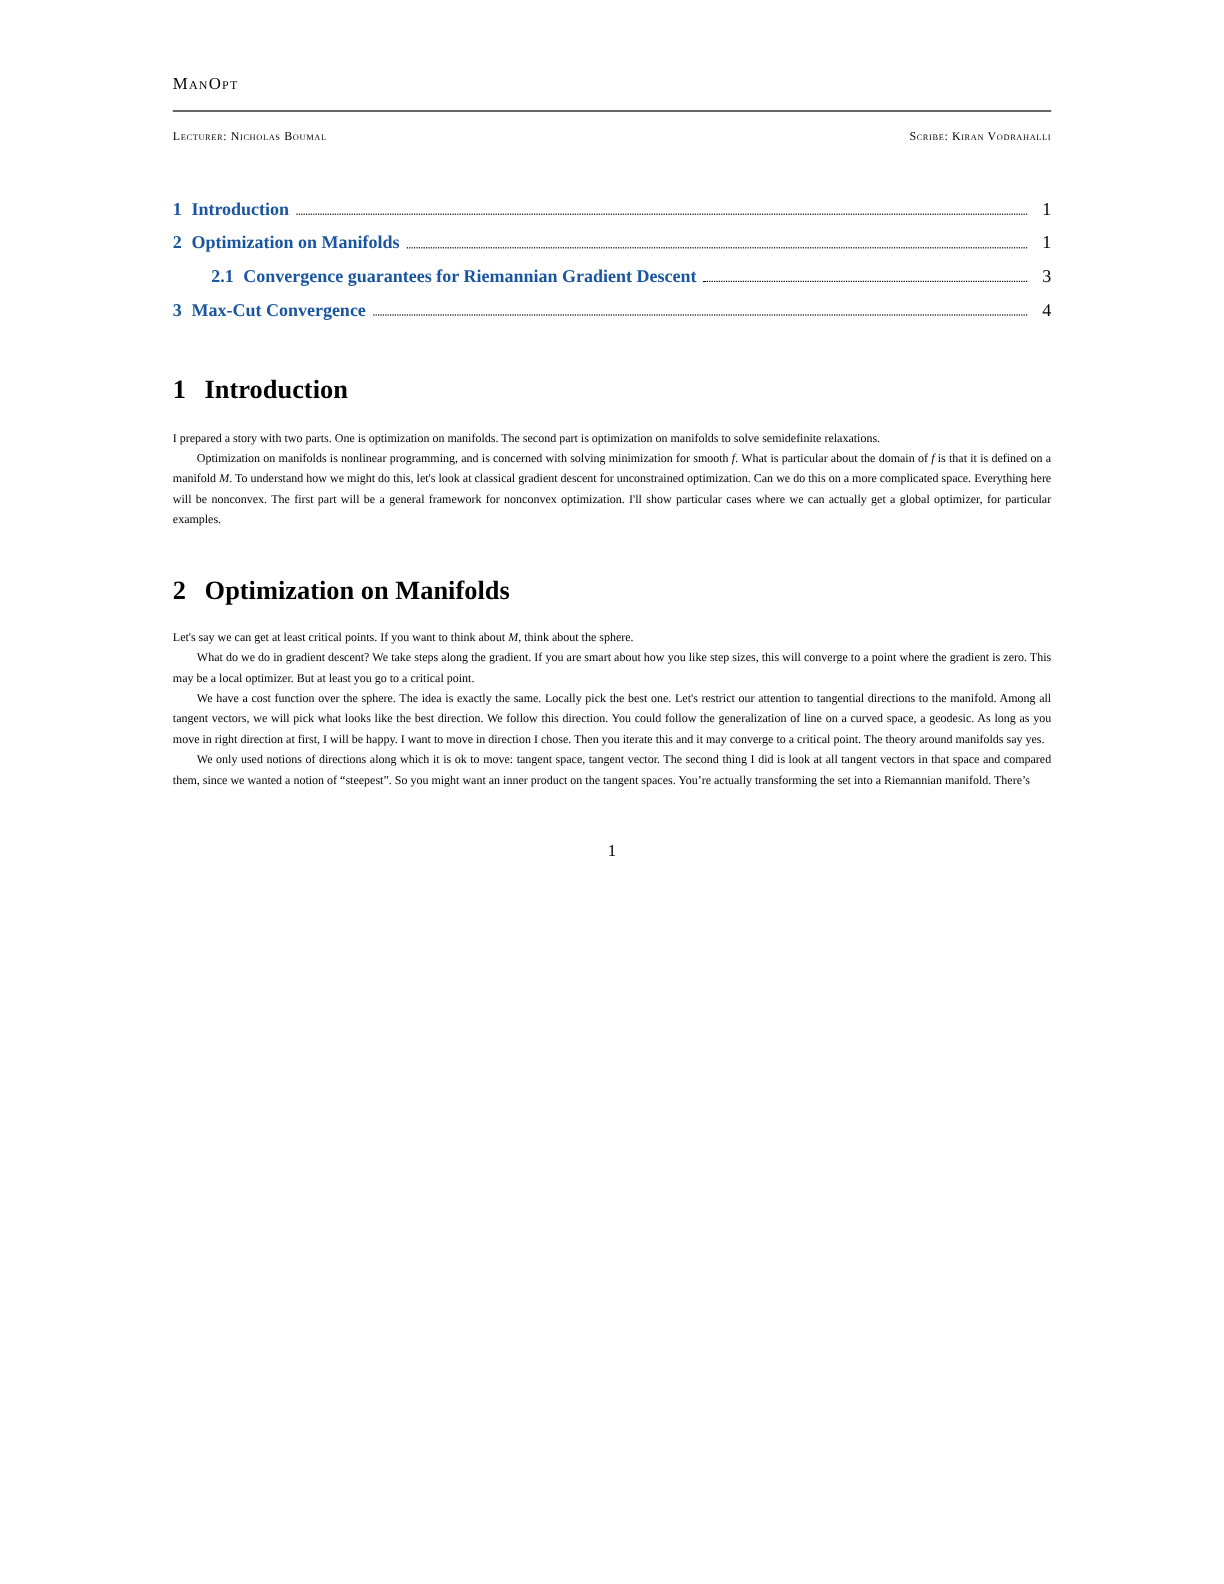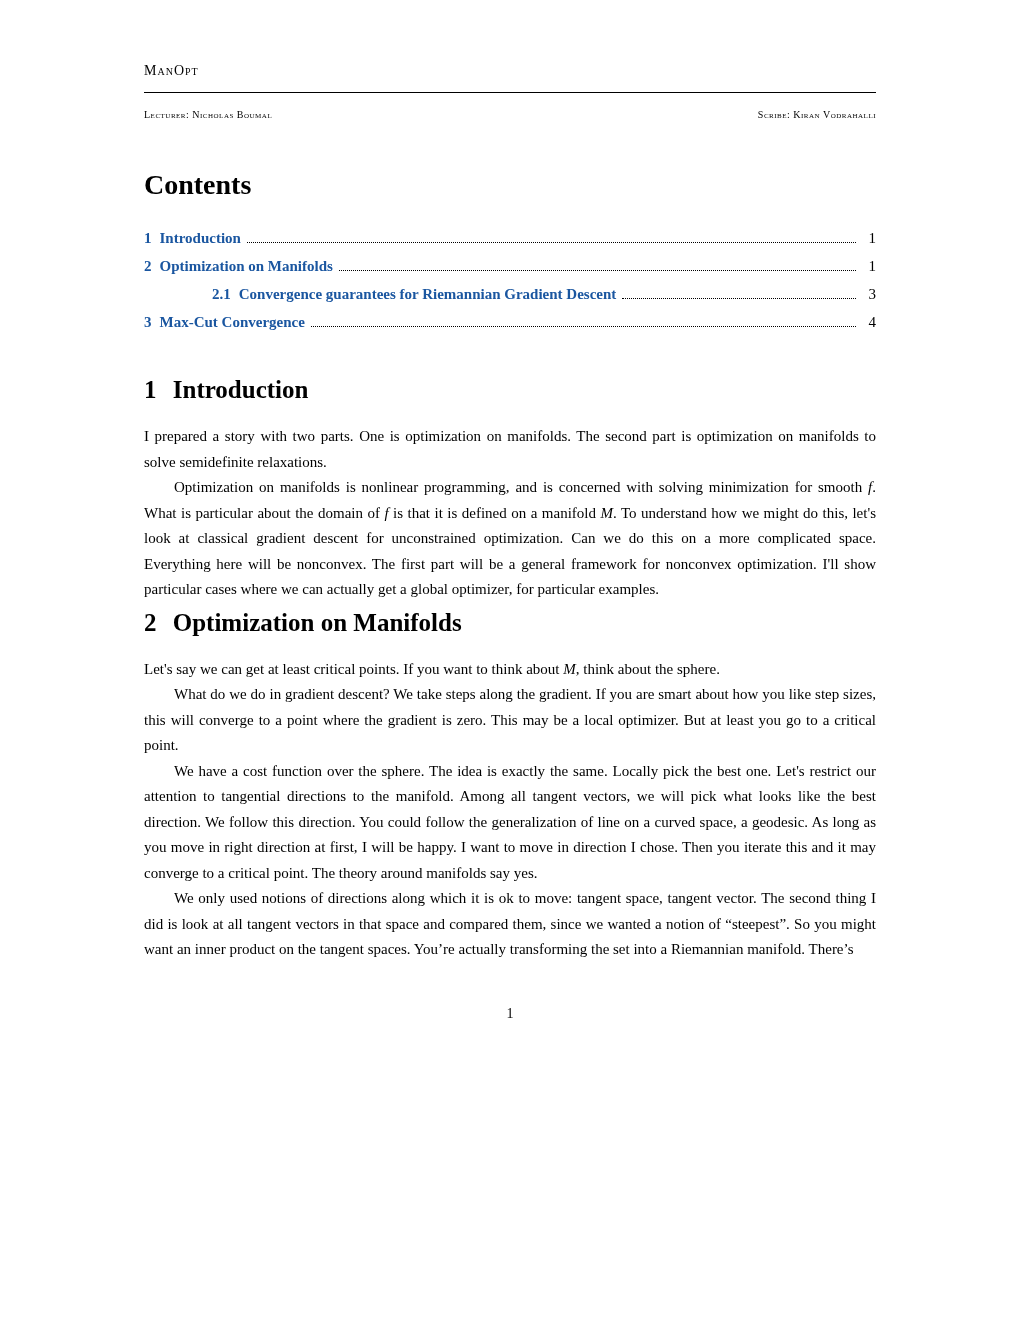--- a/index.html
+++ b/index.html
@@ -83,30 +83,31 @@
       align-items: baseline;
       margin-left: 32px;
       margin-bottom: 4px;
     }
     .toc-sub-number {
       color: #1a56a0;
       margin-right: 8px;
       font-size: 15px;
     }
     .section-heading {
-      font-size: 25px;
+      font-size: 22px;
       font-weight: bold;
+      margin-top: 32px;
       margin-bottom: 14px;
       font-family: Georgia, serif;
     }
     .section-number {
       margin-right: 10px;
     }
     .body-text {
-      font-size: 15px;
+      font-size: 10px;
       line-height: 1.7;
       text-align: justify;
       margin-bottom: 0;
     }
     .indent {
       text-indent: 2em;
     }
     .page-number {
       text-align: center;
       font-size: 14px;
@@ -129,21 +130,20 @@
     <span>
       <span>Lecturer:</span>
       <span>Nicholas Boumal</span>
     </span>
     <span>
       <span>Scribe:</span>
       <span>Kiran Vodrahalli</span>
     </span>
   </div>
 
-  <div class="contents-title">Contents</div>
 
   <div class="toc">
 
     <div class="toc-item">
       <div class="toc-left">
         <span class="toc-item-number" style="color: rgb(26, 86, 160); font-weight: bold;">1</span>
         <a style="color: rgb(26, 86, 160); font-weight: bold;">Introduction</a>
       </div>
       <div style="display:flex;align-items:baseline;flex:1;">
         <div class="toc-dots"></div>
@@ -157,21 +157,21 @@
         <a style="color: rgb(26, 86, 160); font-weight: bold;">Optimization on Manifolds</a>
       </div>
       <div style="display:flex;align-items:baseline;flex:1;">
         <div class="toc-dots"></div>
         <span class="toc-page">1</span>
       </div>
     </div>
 
     <div class="toc-sub-item">
       <div class="toc-left">
-        <span class="toc-sub-number" style="color: rgb(26, 86, 160); font-weight: bold; margin-left: 36px;">2.1</span>
+        <span class="toc-sub-number" style="color: rgb(26, 86, 160); font-weight: bold;">2.1</span>
         <a style="color: rgb(26, 86, 160); font-weight: bold;">Convergence guarantees for Riemannian Gradient Descent</a>
       </div>
       <div style="display:flex;align-items:baseline;flex:1;">
         <div class="toc-dots"></div>
         <span class="toc-page">3</span>
       </div>
     </div>
 
     <div class="toc-item">
       <div class="toc-left">

